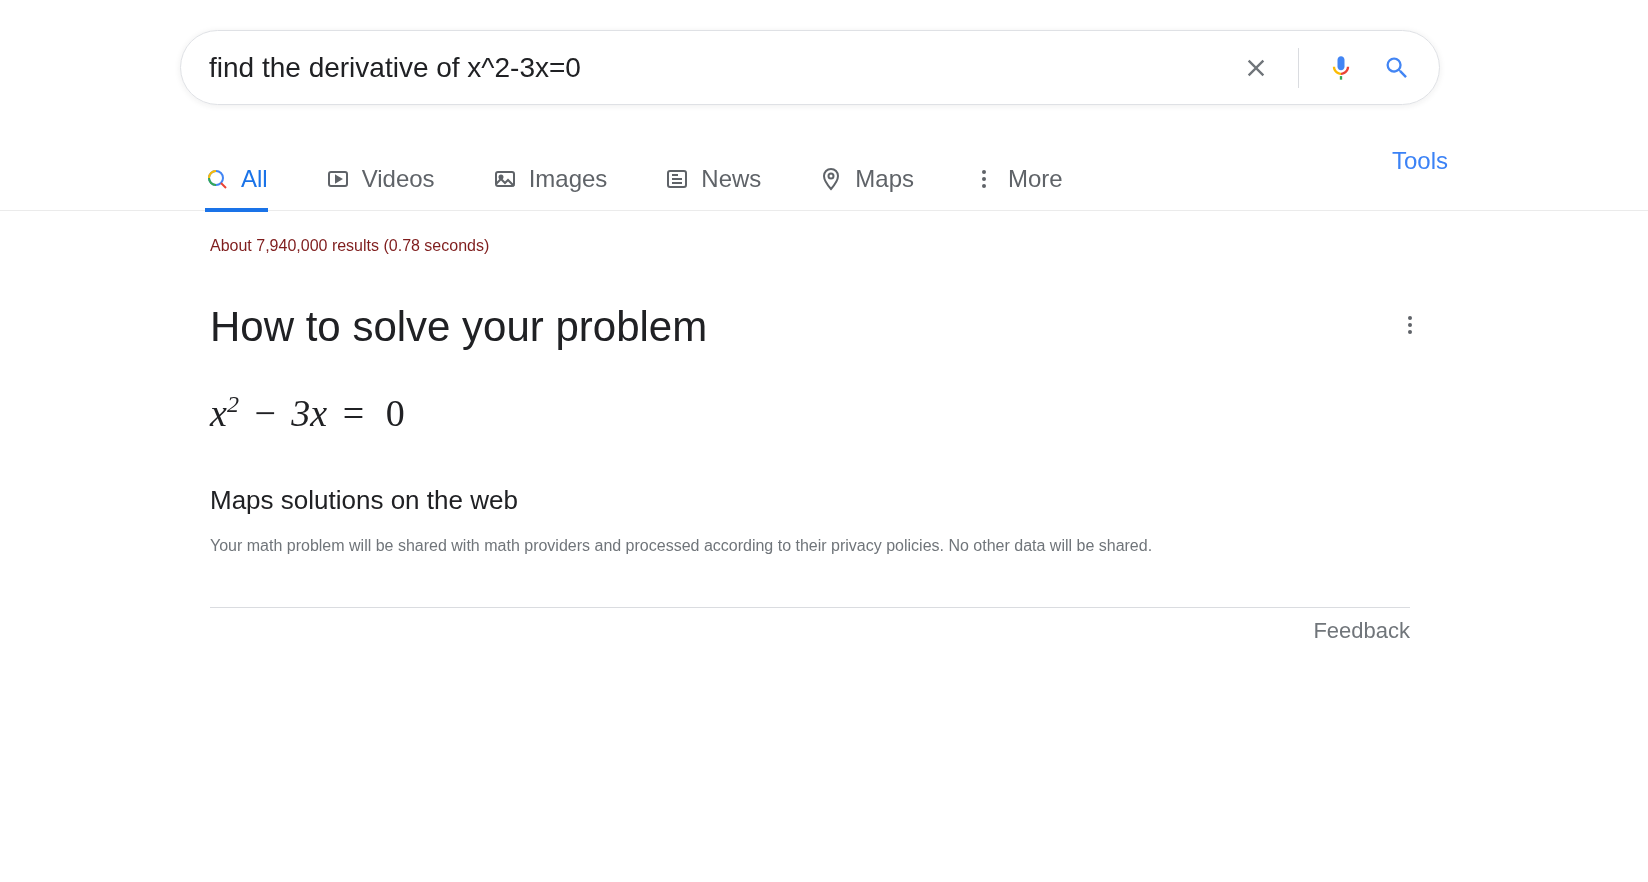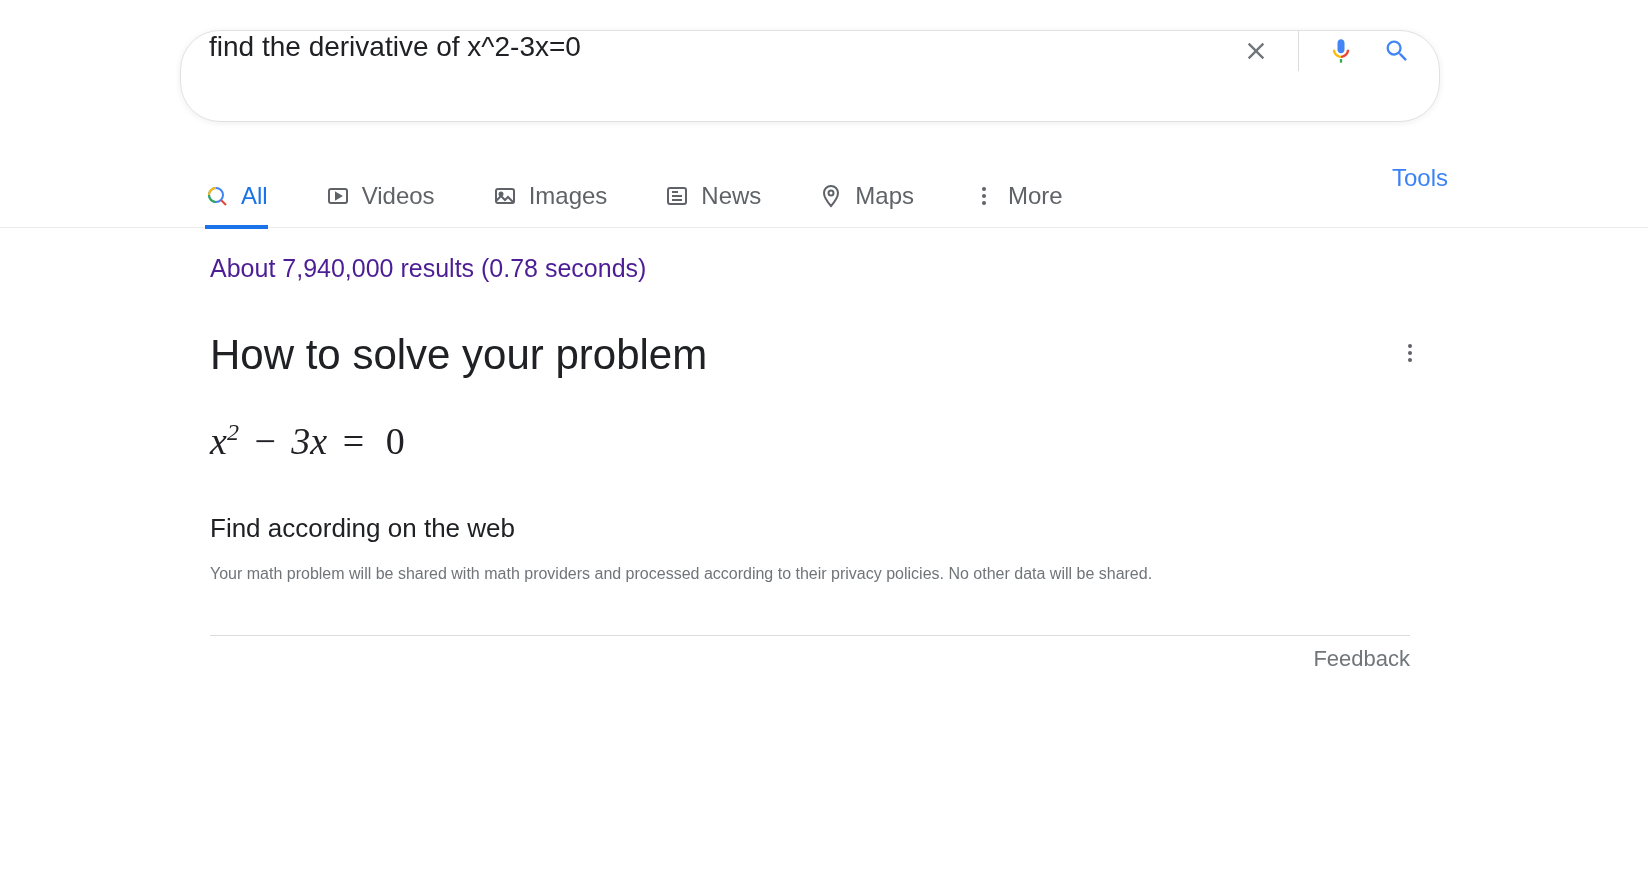--- a/index.html
+++ b/index.html
@@ -1,21 +1,21 @@
 <!DOCTYPE html>
 <html><head>
 <meta charset="utf-8">
 <style>
   * { box-sizing: border-box; margin: 0; padding: 0; }
   body { font-family: arial, sans-serif; background: #fff; color: #202124; width: 1648px; }
   
   .search-bar-wrap { padding: 30px 0 0 180px; }
   .search-bar {
-    width: 1260px; height: 92px; border: 1px solid #dfe1e5; border-radius: 40px;
-    display: flex; align-items: flex-start; padding: 0 28px;
+    width: 1260px; height: 75px; border: 1px solid #dfe1e5; border-radius: 40px;
+    display: flex; align-items: center; padding: 0 28px;
     box-shadow: 0 1px 6px rgba(32,33,36,0.08);
   }
   .search-input {
     flex: 1; border: none; outline: none; font-size: 28px; color: #202124;
     background: transparent;
   }
   .search-icons { display: flex; align-items: center; gap: 28px; }
   .sep { width: 1px; height: 40px; background: #dadce0; }
   .icon-btn { cursor: pointer; display: flex; align-items: center; justify-content: center; }
 
@@ -29,21 +29,21 @@
   }
   .tab.active { color: #1a73e8; }
   .tab.active::after {
     content: ""; position: absolute; bottom: -1px; left: 0; right: 0;
     height: 4px; background: #1a73e8;
   }
   .tab svg { width: 24px; height: 24px; }
   .tools { position: absolute; right: 200px; font-size: 24px; color: #3b82f6; cursor: pointer; }
 
   .content { padding: 26px 0 0 210px; width: 1430px; }
-  .result-stats { color: #4c1d95; font-size: 25px; margin-bottom: 48px; }
+  .result-stats { color: #7f1d1d; font-size: 16px; margin-bottom: 48px; }
   
   .block-head { display: flex; align-items: center; justify-content: space-between; }
   .block-title { font-size: 42px; font-weight: 400; color: #202124; }
   .kebab { cursor: pointer; padding: 8px; }
   .topics { color: #70757a; font-size: 23px; margin-top: 12px; }
   
   .equation { font-family: "Times New Roman", serif; font-style: italic; font-size: 38px; margin-top: 40px; }
   .equation sup { font-size: 24px; vertical-align: super; }
   .equation .op { font-style: normal; margin: 0 6px; }
   
@@ -162,20 +162,20 @@
   </div>
 
   <div class="equation">
     <span>x</span><sup>2</sup>
     <span class="op">−</span>
     <span>3x</span>
     <span class="op">=</span>
     <span class="op">0</span>
   </div>
 
-  <div class="subhead">Find according on the web</div>
+  <div class="subhead">Maps solutions on the web</div>
   <div class="disclaimer">Your math problem will be shared with math providers and processed according to their privacy policies. No other data will be shared.</div>
 
 
   <div class="footer-row">
     <span class="feedback">Feedback</span>
   </div>
 </div>
 
 </body></html>

